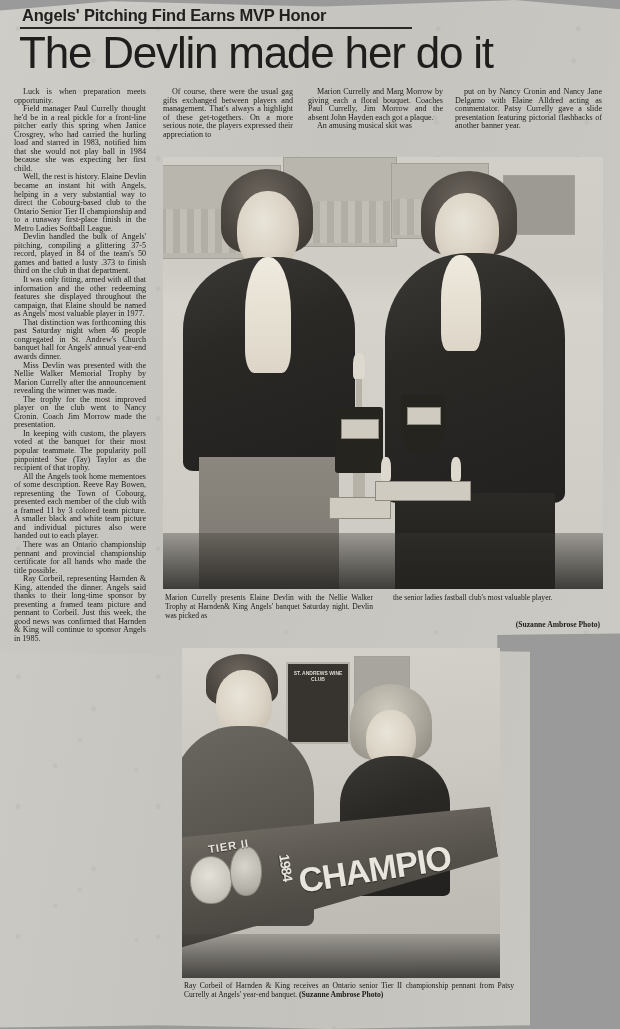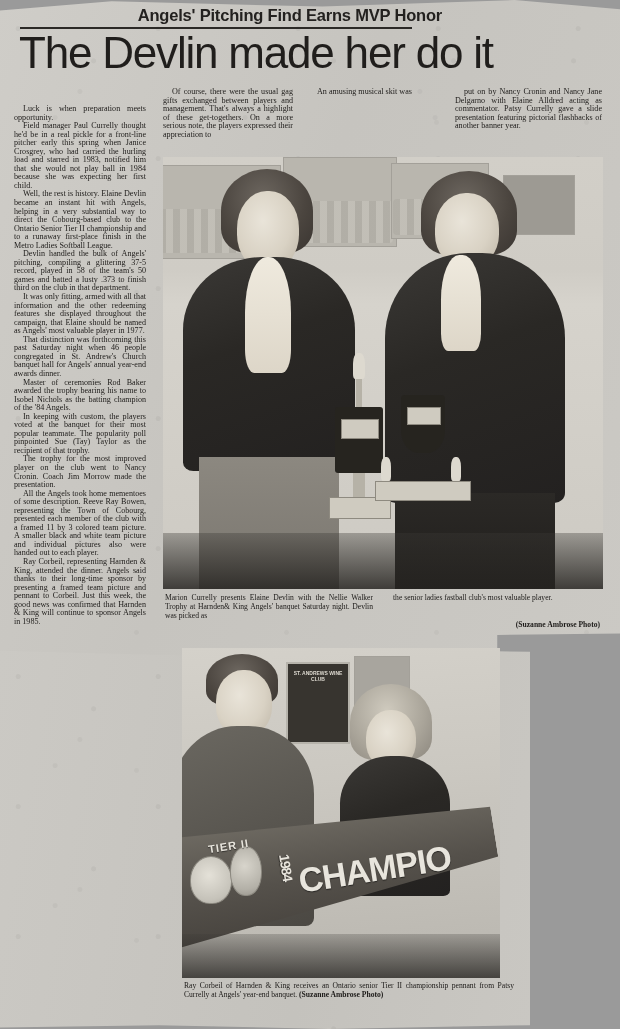--- a/index.html
+++ b/index.html
@@ -36,42 +36,42 @@
       radial-gradient(circle at 29% 84%, rgba(0,0,0,.04) 0 2px, transparent 3px),
       radial-gradient(circle at 91% 72%, rgba(0,0,0,.035) 0 2px, transparent 3px);
     background-size:140px 130px,170px 150px,120px 160px,190px 140px,150px 170px;
     opacity:.8;
   }
   
   #kicker{
     position:absolute;left:22px;top:6px;width:420px;
     font-family:"Liberation Sans", sans-serif;
     font-weight:700;font-size:16.5px;letter-spacing:-.2px;
-    color:#23211f;white-space:nowrap;text-align:right;
+    color:#23211f;white-space:nowrap;
   }
   #kicker-rule{
     position:absolute;left:20px;top:27px;width:392px;height:2px;
     background:#2b2926;
   }
   #headline{
     position:absolute;left:19px;top:28px;width:600px;
     font-family:"Liberation Sans", sans-serif;
     font-weight:400;font-size:44px;line-height:50px;
     letter-spacing:-1.2px;color:#201e1c;white-space:nowrap;
   }
   
   .col{
     position:absolute;
     font-size:8.1px;line-height:8.55px;
     text-align:justify;
     color:#1d1b19;
     -webkit-hyphens:none;hyphens:none;
   }
   .col p{margin:0;text-indent:9px;}
-  #col1{left:14px;top:88px;width:132px;margin-top:17px;}
+  #col1{left:14px;top:88px;width:132px;}
   #col2{left:163px;top:88px;width:130px;}
   #col3{left:308px;top:88px;width:135px;}
   #col4{left:455px;top:88px;width:147px;}
   
   .photo{
     position:absolute;overflow:hidden;
     background:#8d8b86;
   }
   #photo-top{left:163px;top:157px;width:440px;height:432px;}
   #photo-bottom{left:182px;top:648px;width:318px;height:330px;}
@@ -273,33 +273,35 @@
   <div class="pennant-text" style="left:96px;top:206px;font-size:14px;writing-mode:vertical-rl;letter-spacing:-1px;">1984</div>
   <div class="pennant-text" style="left:116px;top:202px;font-size:34px;letter-spacing:-1px;">CHAMPIO</div>
 
   <div style="position:absolute;left:0;bottom:0;width:100%;height:44px;background:linear-gradient(180deg,rgba(60,58,54,.25),rgba(40,38,35,.8));"></div>
 </div>
 
 <div class="col" id="col1">
     <p>Luck is when preparation meets opportunity.</p>
     <p>Field manager Paul Currelly thought he'd be in a real pickle for a front-line pitcher early this spring when Janice Crosgrey, who had carried the hurling load and starred in 1983, notified him that she would not play ball in 1984 because she was expecting her first child.</p>
     <p>Well, the rest is history. Elaine Devlin became an instant hit with Angels, helping in a very substantial way to direct the Cobourg-based club to the Ontario Senior Tier II championship and to a runaway first-place finish in the Metro Ladies Softball League.</p>
-    <p>Devlin handled the bulk of Angels' pitching, compiling a glittering 37-5 record, played in 58 of the team's 50 games and batted a lusty .373 to finish third on the club in that department.</p>
+    <p>Devlin handled the bulk of Angels' pitching, compiling a glittering 37-5 record, played in 84 of the team's 50 games and batted a lusty .373 to finish third on the club in that department.</p>
     <p>It was only fitting, armed with all that information and the other redeeming features she displayed throughout the campaign, that Elaine should be named as Angels' most valuable player in 1977.</p>
     <p>That distinction was forthcoming this past Saturday night when 46 people congregated in St. Andrew's Church banquet hall for Angels' annual year-end awards dinner.</p>
-    <p>Master of ceremonies Rod Baker awarded the trophy bearing his name to Isobel Nichols as the batting champion of the '84 Angels.</p>
+    <p>Miss Devlin was presented with the Nellie Walker Memorial Trophy by Marion Currelly after the announcement revealing the winner was made.</p>
+    <p>The trophy for the most improved player on the club went to Nancy Cronin. Coach Jim Morrow made the presentation.</p>
     <p>In keeping with custom, the players voted at the banquet for their most popular teammate. The popularity poll pinpointed Sue (Tay) Taylor as the recipient of that trophy.</p>
-    <p>The trophy for the most improved player on the club went to Nancy Cronin. Coach Jim Morrow made the presentation.</p>
     <p>All the Angels took home mementoes of some description. Reeve Ray Bowen, representing the Town of Cobourg, presented each member of the club with a framed 11 by 3 colored team picture. A smaller black and white team picture and individual pictures also were handed out to each player.</p>
+    <p>There was an Ontario championship pennant and provincial championship certificate for all hands who made the title possible.</p>
     <p>Ray Corbeil, representing Harnden &amp; King, attended the dinner. Angels said thanks to their long-time sponsor by presenting a framed team picture and pennant to Corbeil. Just this week, the good news was confirmed that Harnden &amp; King will continue to sponsor Angels in 1985.</p>
   </div>
 <div class="col" id="col2">
     <p>Of course, there were the usual gag gifts exchanged between players and management. That's always a highlight of these get-togethers. On a more serious note, the players expressed their appreciation to</p>
   </div>
 <div class="col" id="col3">
+    <p>Marion Currelly and Marg Morrow by giving each a floral bouquet. Coaches Paul Currelly, Jim Morrow and the absent John Hayden each got a plaque.</p>
     <p>An amusing musical skit was</p>
   </div>
 <div class="col" id="col4">
     <p>put on by Nancy Cronin and Nancy Jane Delgarno with Elaine Alldred acting as commentator. Patsy Currelly gave a slide presentation featuring pictorial flashbacks of another banner year.</p>
   </div>
 
 <div class="caption" id="cap1a">Marion Currelly presents Elaine Devlin with the Nellie Walker Trophy at Harnden&amp; King Angels' banquet Saturday night. Devlin was picked as</div>
 <div class="caption" id="cap1b">the senior ladies fastball club's most valuable player.</div>
 <div id="cap1credit">(Suzanne Ambrose Photo)</div>
 

